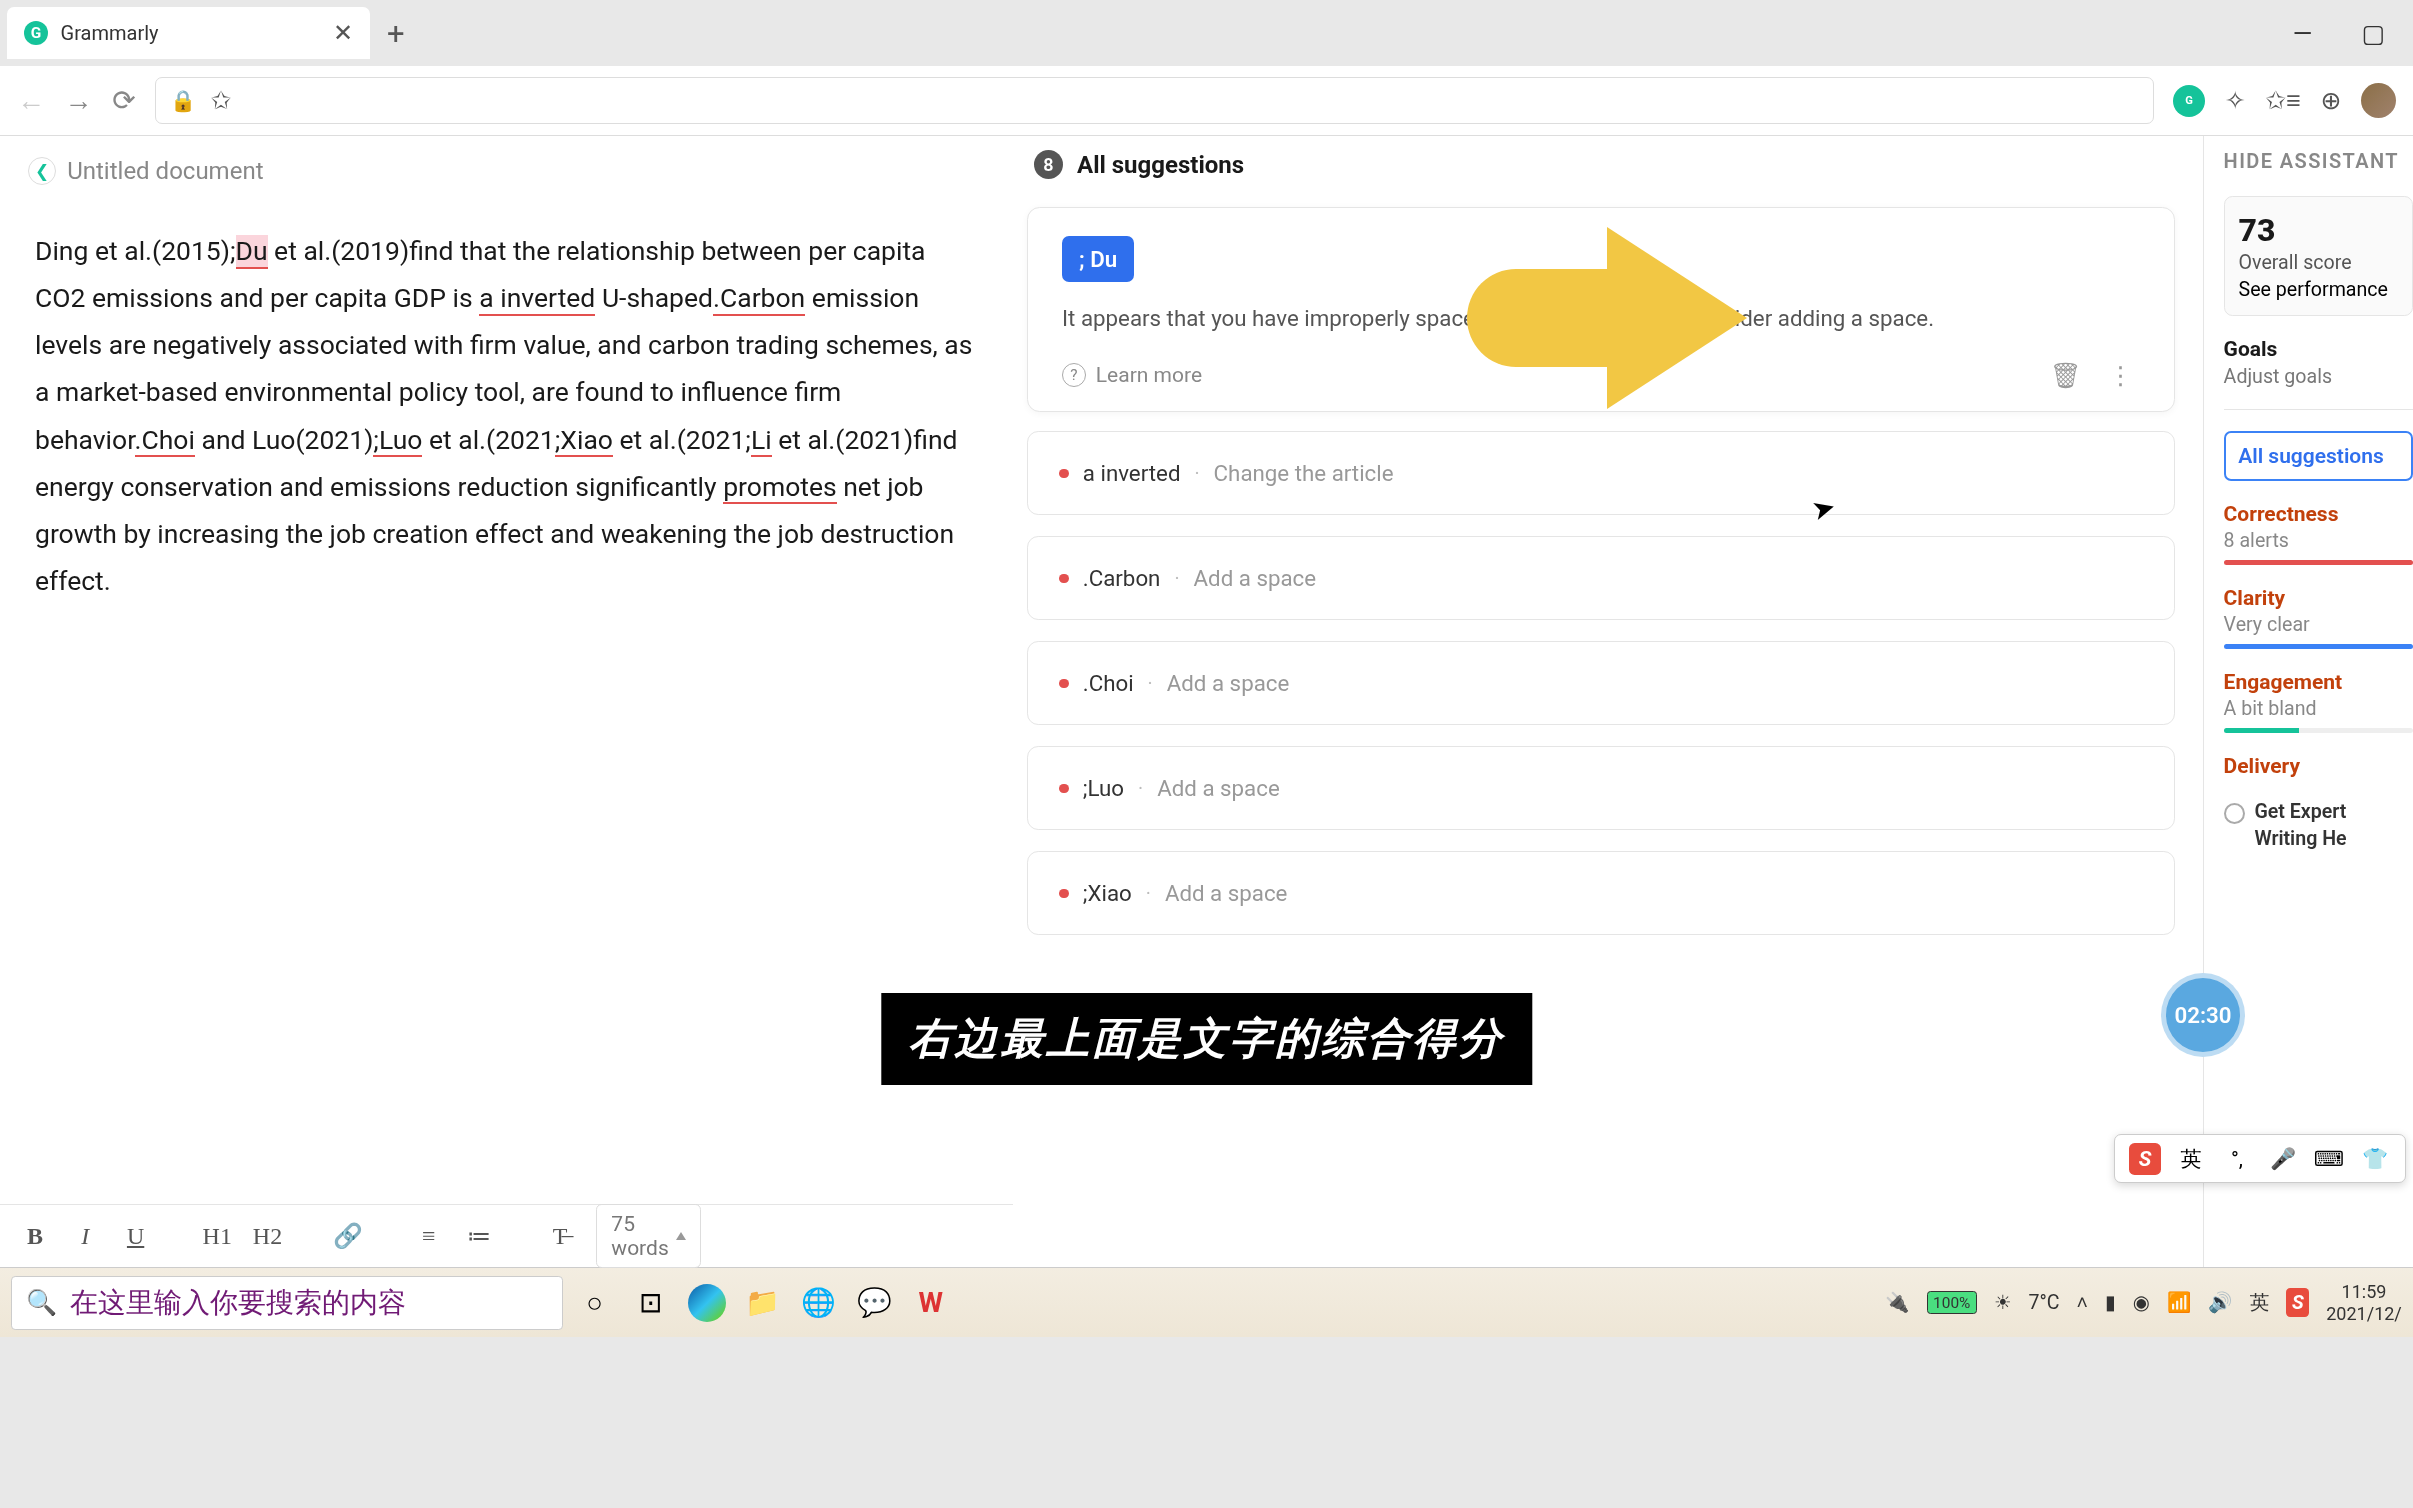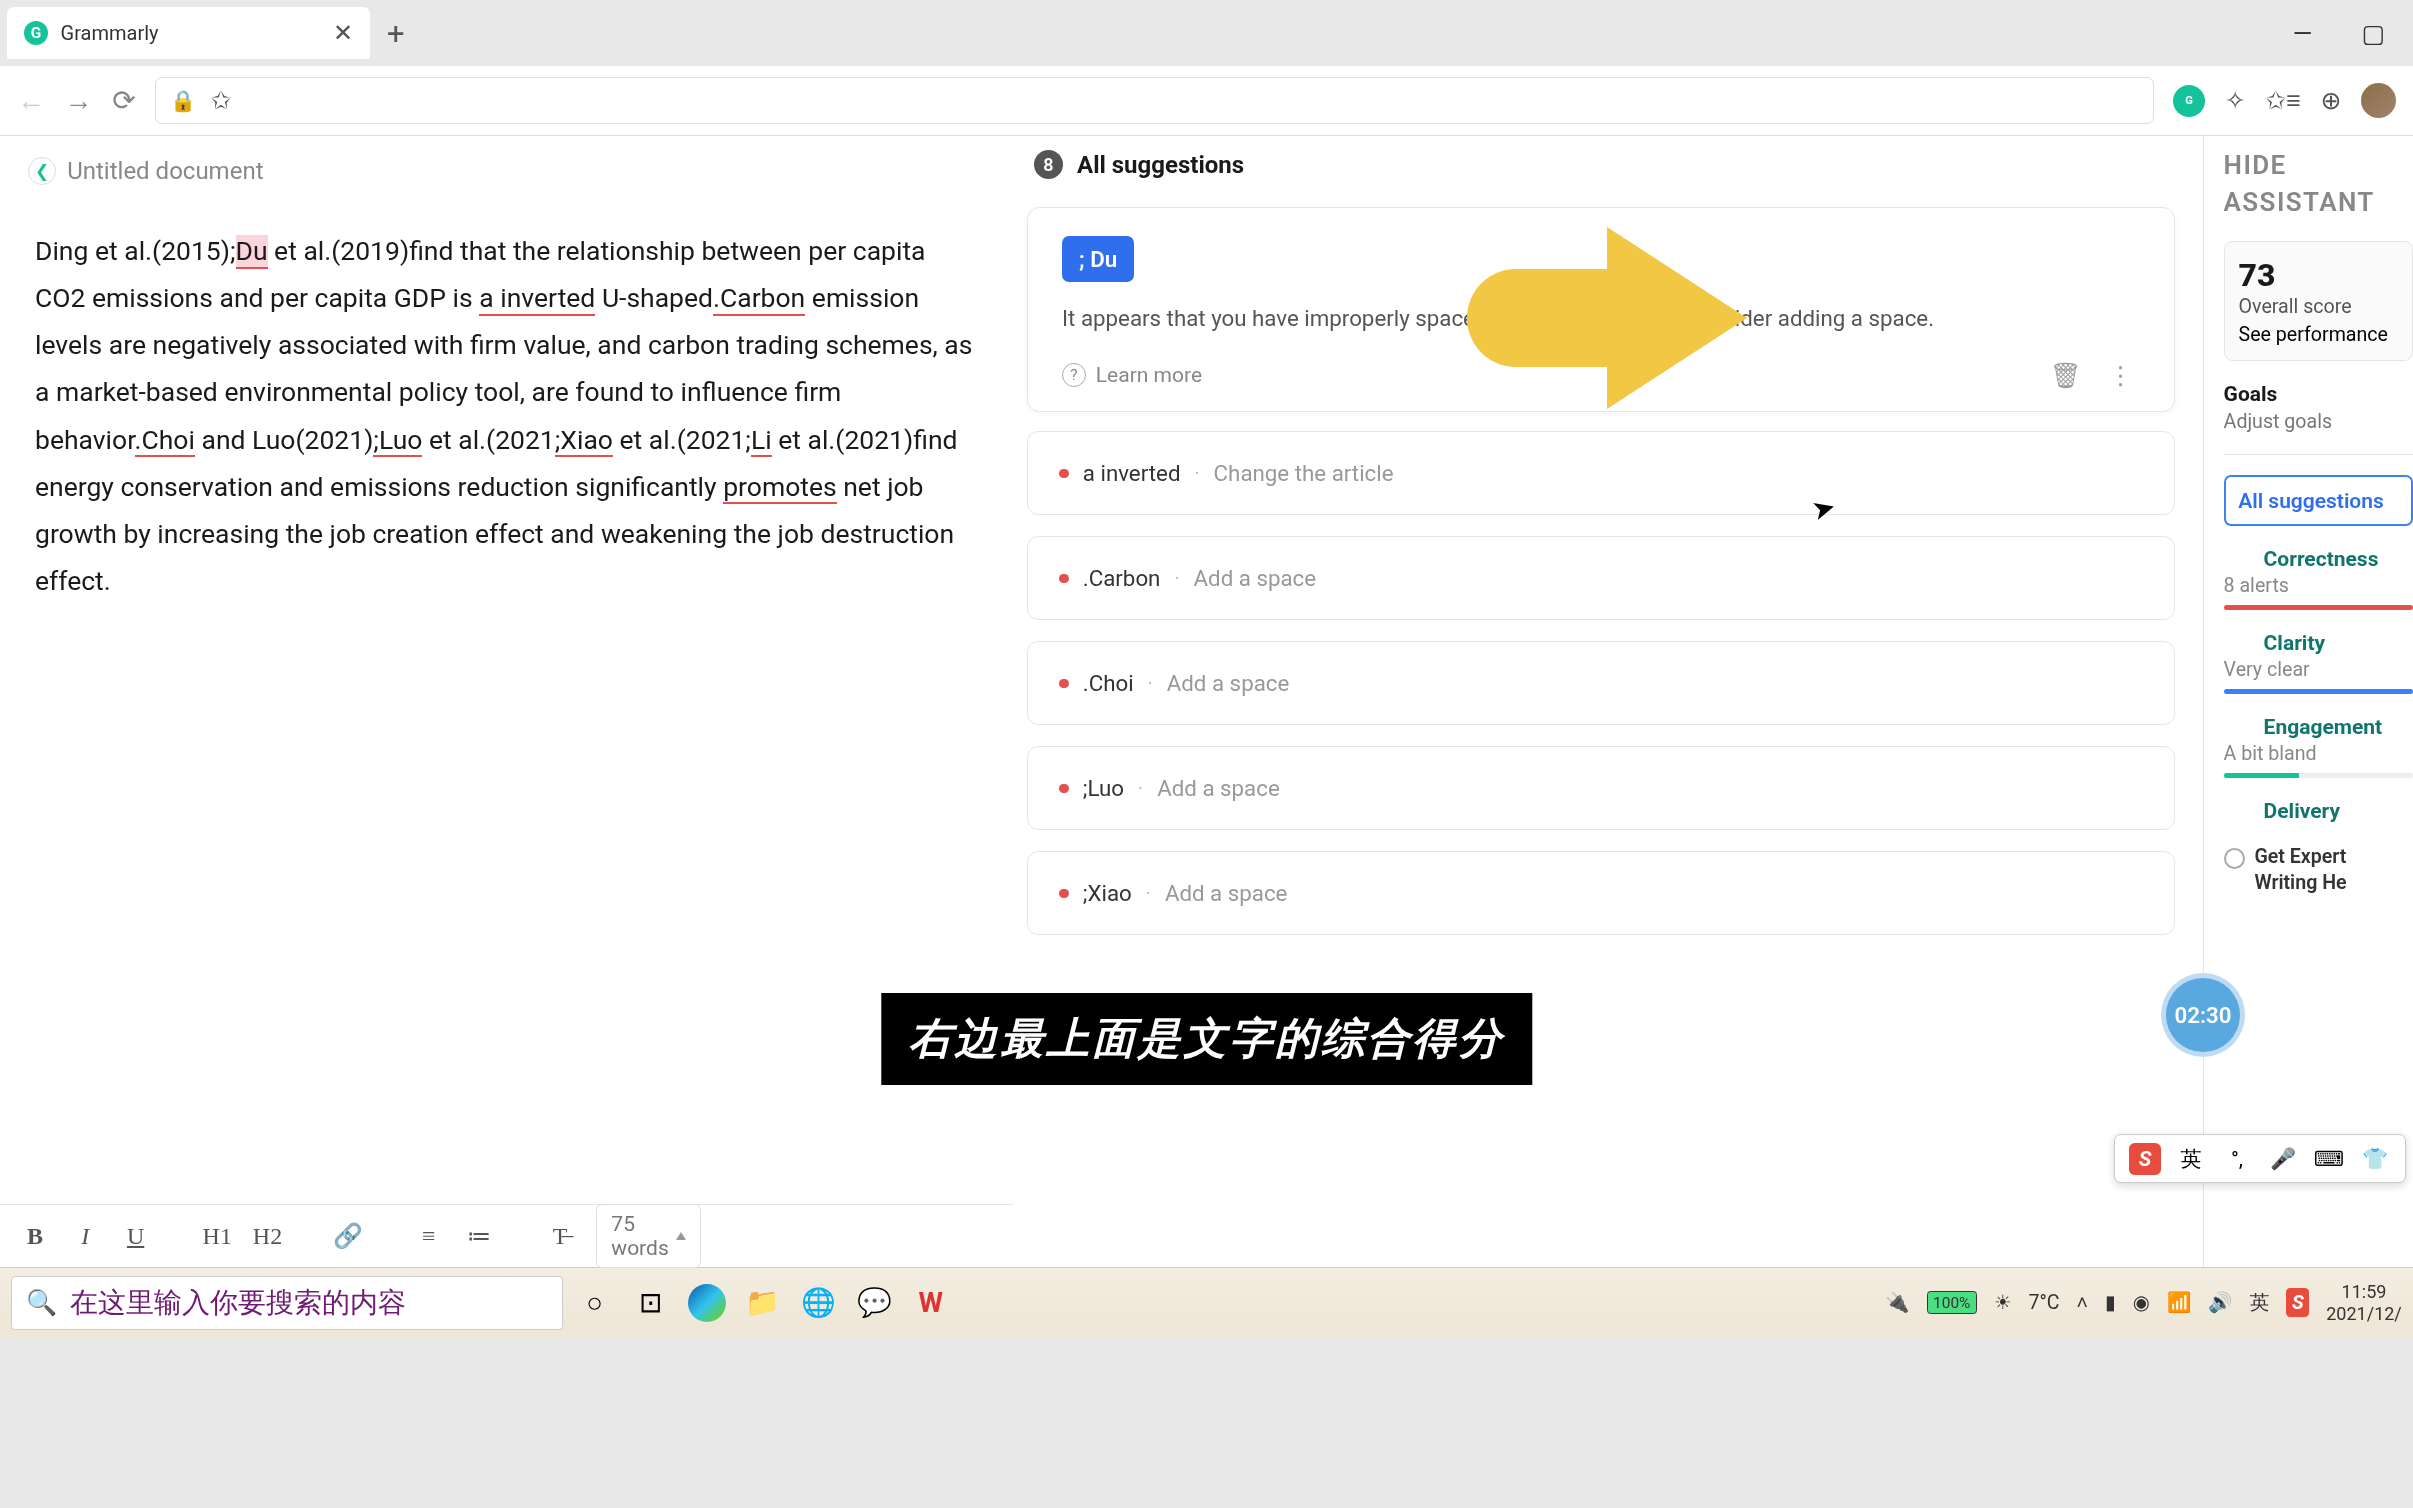--- a/index.html
+++ b/index.html
@@ -65,32 +65,32 @@
 .card-foot .spacer { flex:1; }
 .trash-icon, .more-icon { font-size:25px; color:#999; cursor:pointer; padding:0 7px; }
 
 .mini-card { background:#fff; border:0.7px solid #e5e5e5; border-radius:11.2px; padding:28px 31px; margin-bottom:21px; display:flex; align-items:center; gap:14px; }
 .mini-term { font-size:22.3px; color:#333; }
 .mini-sep { color:#bbb; font-size:19.6px; }
 .mini-action { font-size:22.3px; color:#999; }
 
 
 .assist-pane { width:210px; border-left:0.7px solid #e5e5e5; padding:11.2px 0 0 19.6px; display:flex; flex-direction:column; gap:21px; }
-.hide-assist { font-size:26px; letter-spacing:1.4px; color:#888; font-weight:600; line-height:1.4; }
+.hide-assist { font-size:20px; letter-spacing:1.4px; color:#888; font-weight:600; line-height:1.4; }
 .score-box { border:0.7px solid #e5e5e5; border-radius:8.4px; padding:14px 14px; background:#fafafa; }
 .score-big { font-size:32px; font-weight:800; color:#1a1a1a; }
 .score-lbl { font-size:19.6px; color:#555; margin-top:1.4px; }
 .score-link { font-size:19.6px; color:#000000; margin-top:4.2px; }
 .goals-box { }
 .goals-t { font-size:21px; font-weight:700; color:#1a1a1a; }
 .goals-s { font-size:19.6px; color:#777; margin-top:4.2px; }
 .assist-sep { height:0.7px; background:#e5e5e5; margin-right:0; }
 .all-sugg-btn { border:2.1px solid #3b82f6; border-radius:7px; padding:11.2px 12.6px; font-size:21px; color:#2f6fed; font-weight:600; background:#fff; }
 .metric { }
-.metric-t { font-size:21px; font-weight:700; color:#0f766e;margin-left:40px; }
+.metric-t { font-size:21px; font-weight:700; color:#c2410c; }
 .metric-s { font-size:19.6px; color:#888; margin-top:2.8px; }
 .bar { height:4.9px; background:#eee; border-radius:2.8px; margin-top:8.4px; overflow:hidden; }
 .bar-fill { height:100%; }
 .bar-red { background:#e3504f; width:100%; }
 .bar-blue { background:#3b82f6; width:100%; }
 .bar-teal { background:#15c39a; width:40%; }
 .expert-box { display:flex; gap:9.8px; align-items:flex-start; }
 .expert-circle { width:21px; height:21px; border:2.1px solid #aaa; border-radius:50%; margin-top:4.2px; flex-shrink:0; }
 .expert-txt { font-size:19.6px; color:#333; font-weight:600; line-height:1.35; }
 

